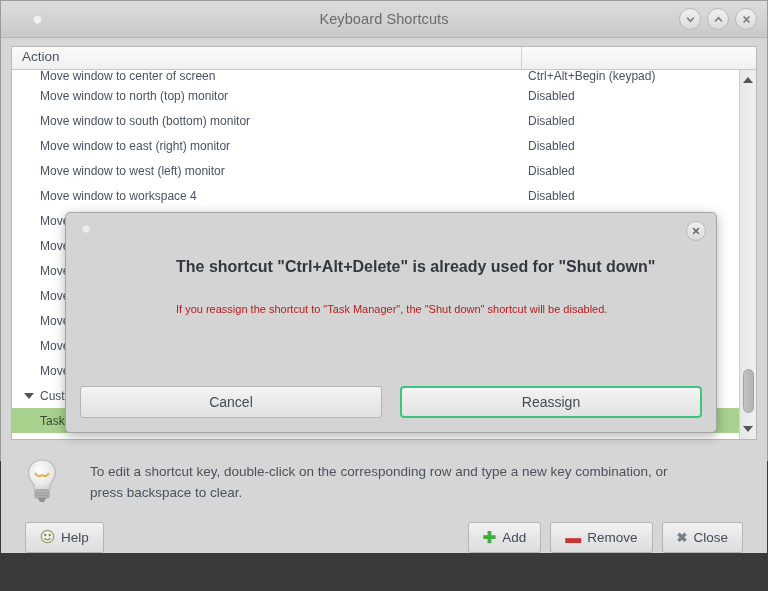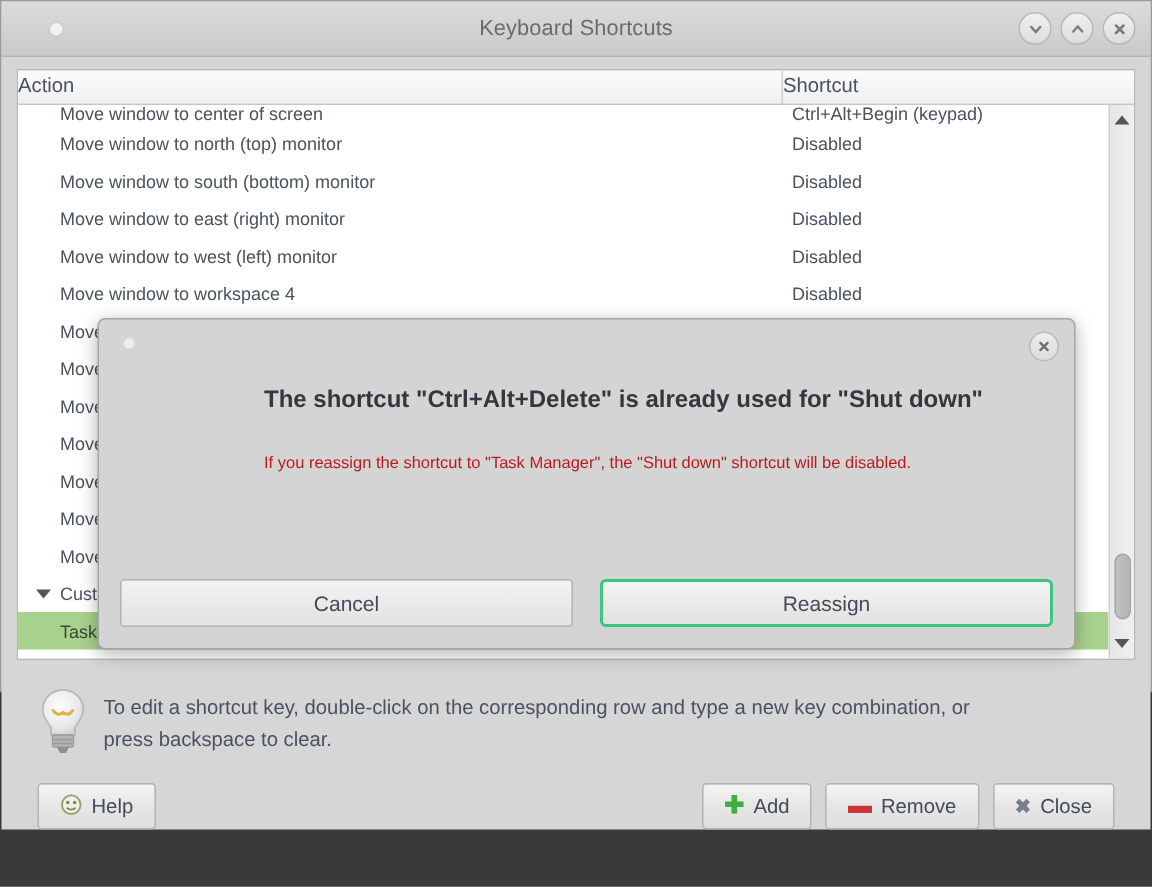--- a/index.html
+++ b/index.html
@@ -95,21 +95,21 @@
   .tree-header {
     display: flex;
     height: 23px;
     background: linear-gradient(to bottom, #fbfbfb 0%, #f0f0f0 100%);
     border-bottom: 1px solid #c6c6c6;
     box-sizing: border-box;
   }
   .th {
     font-size: 13.5px;
     color: #4a5260;
-    padding: 2px 0 0 0;
+    padding: 2px 0 0 10px;
     box-sizing: border-box;
     overflow: hidden;
     white-space: nowrap;
   }
   .th-action { width: 510px; border-right: 1px solid #cfcfcf; }
   .th-shortcut { flex: 1 1 auto; }
 
   .tree-rows {
     position: absolute;
     left: 0; right: 17px;
@@ -172,21 +172,21 @@
     background: linear-gradient(to right, #c2c2c2, #b3b3b3);
     border: 1px solid #a3a3a3;
     box-sizing: border-box;
     cursor: pointer;
   }
 
   
   .tiparea {
     display: flex;
     align-items: center;
-    gap: 8px;
+    gap: 29px;
     padding: 12px 4px 0 14px;
     flex: 0 0 auto;
     height: 74px;
     box-sizing: border-box;
   }
   .bulb { flex: 0 0 36px; }
   .tiptext {
     font-size: 13.5px;
     color: #4a5260;
     line-height: 1.55;
@@ -324,21 +324,20 @@
           </svg>
       </div>
     </div>
   </div>
 
   <div class="winbody">
 
     <div class="treeframe">
       <div class="tree-header">
         <div class="th th-action">Action</div>
-        <div class="th th-shortcut">Shortcut</div>
       </div>
       <div class="tree-rows" id="tree-rows">
           <div class="row clipped-top">
             <div class="c-action">Move window to center of screen</div>
             <div class="c-shortcut">Ctrl+Alt+Begin (keypad)</div>
           </div>
           <div class="row">
             <div class="c-action">Move window to north (top) monitor</div>
             <div class="c-shortcut">Disabled</div>
           </div>

